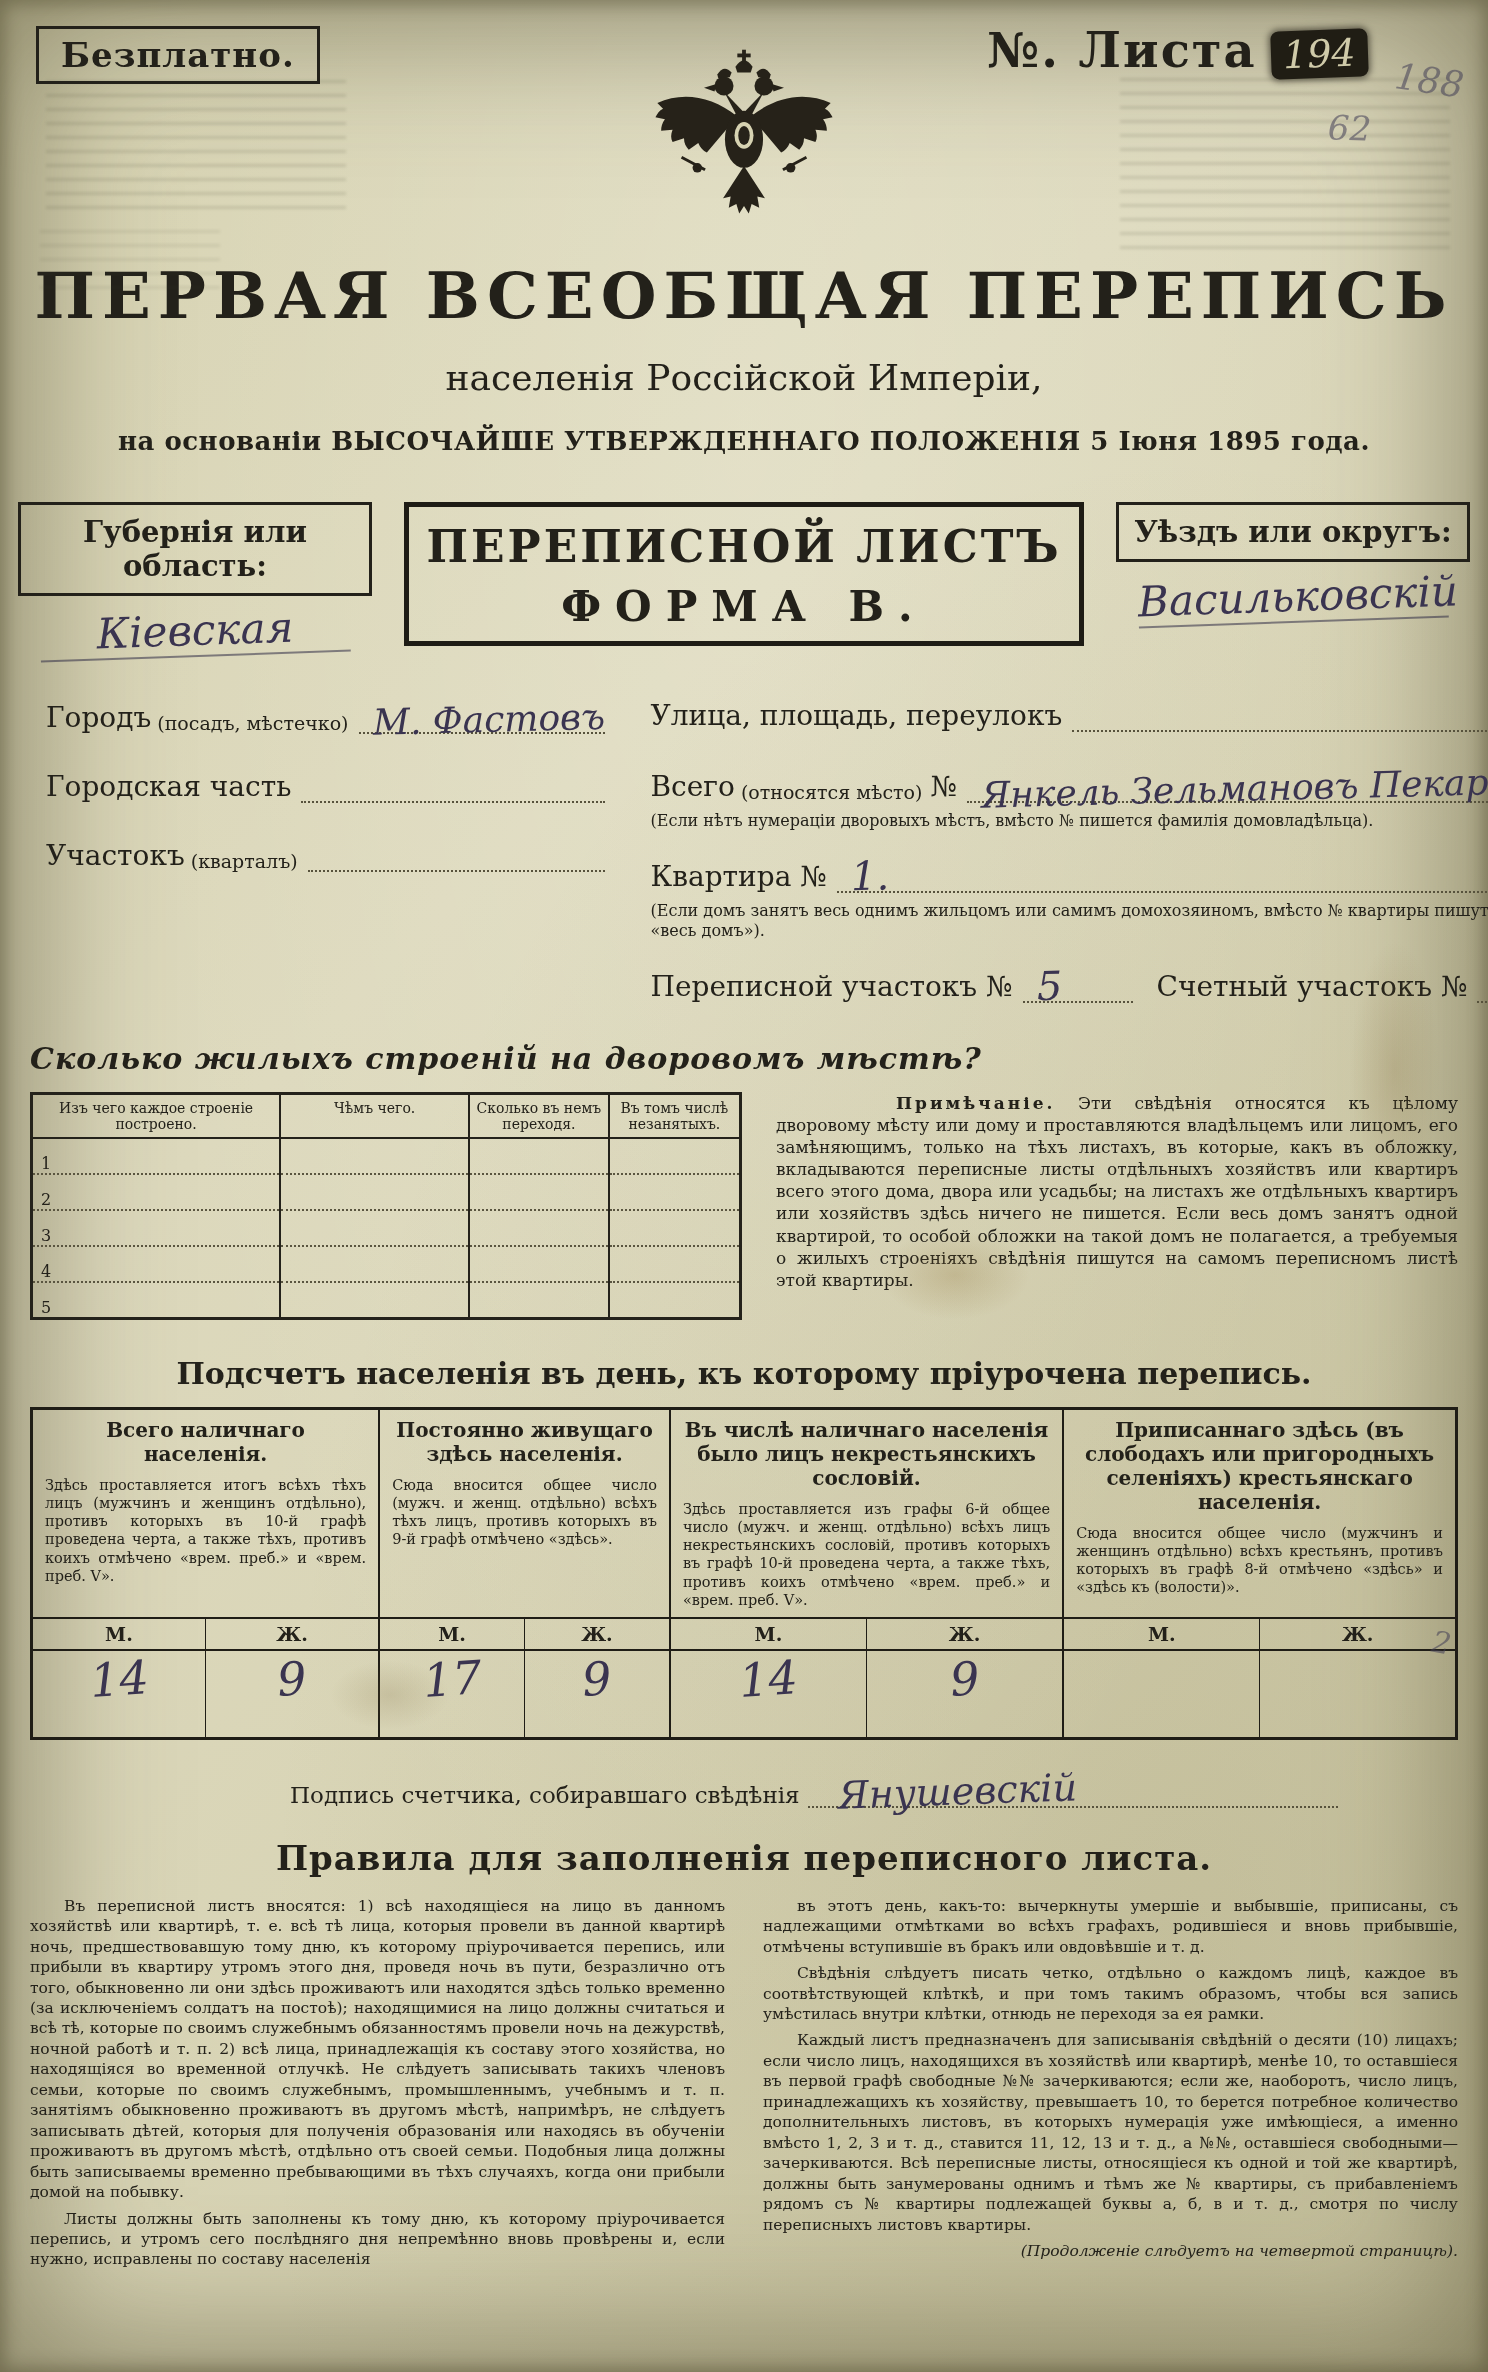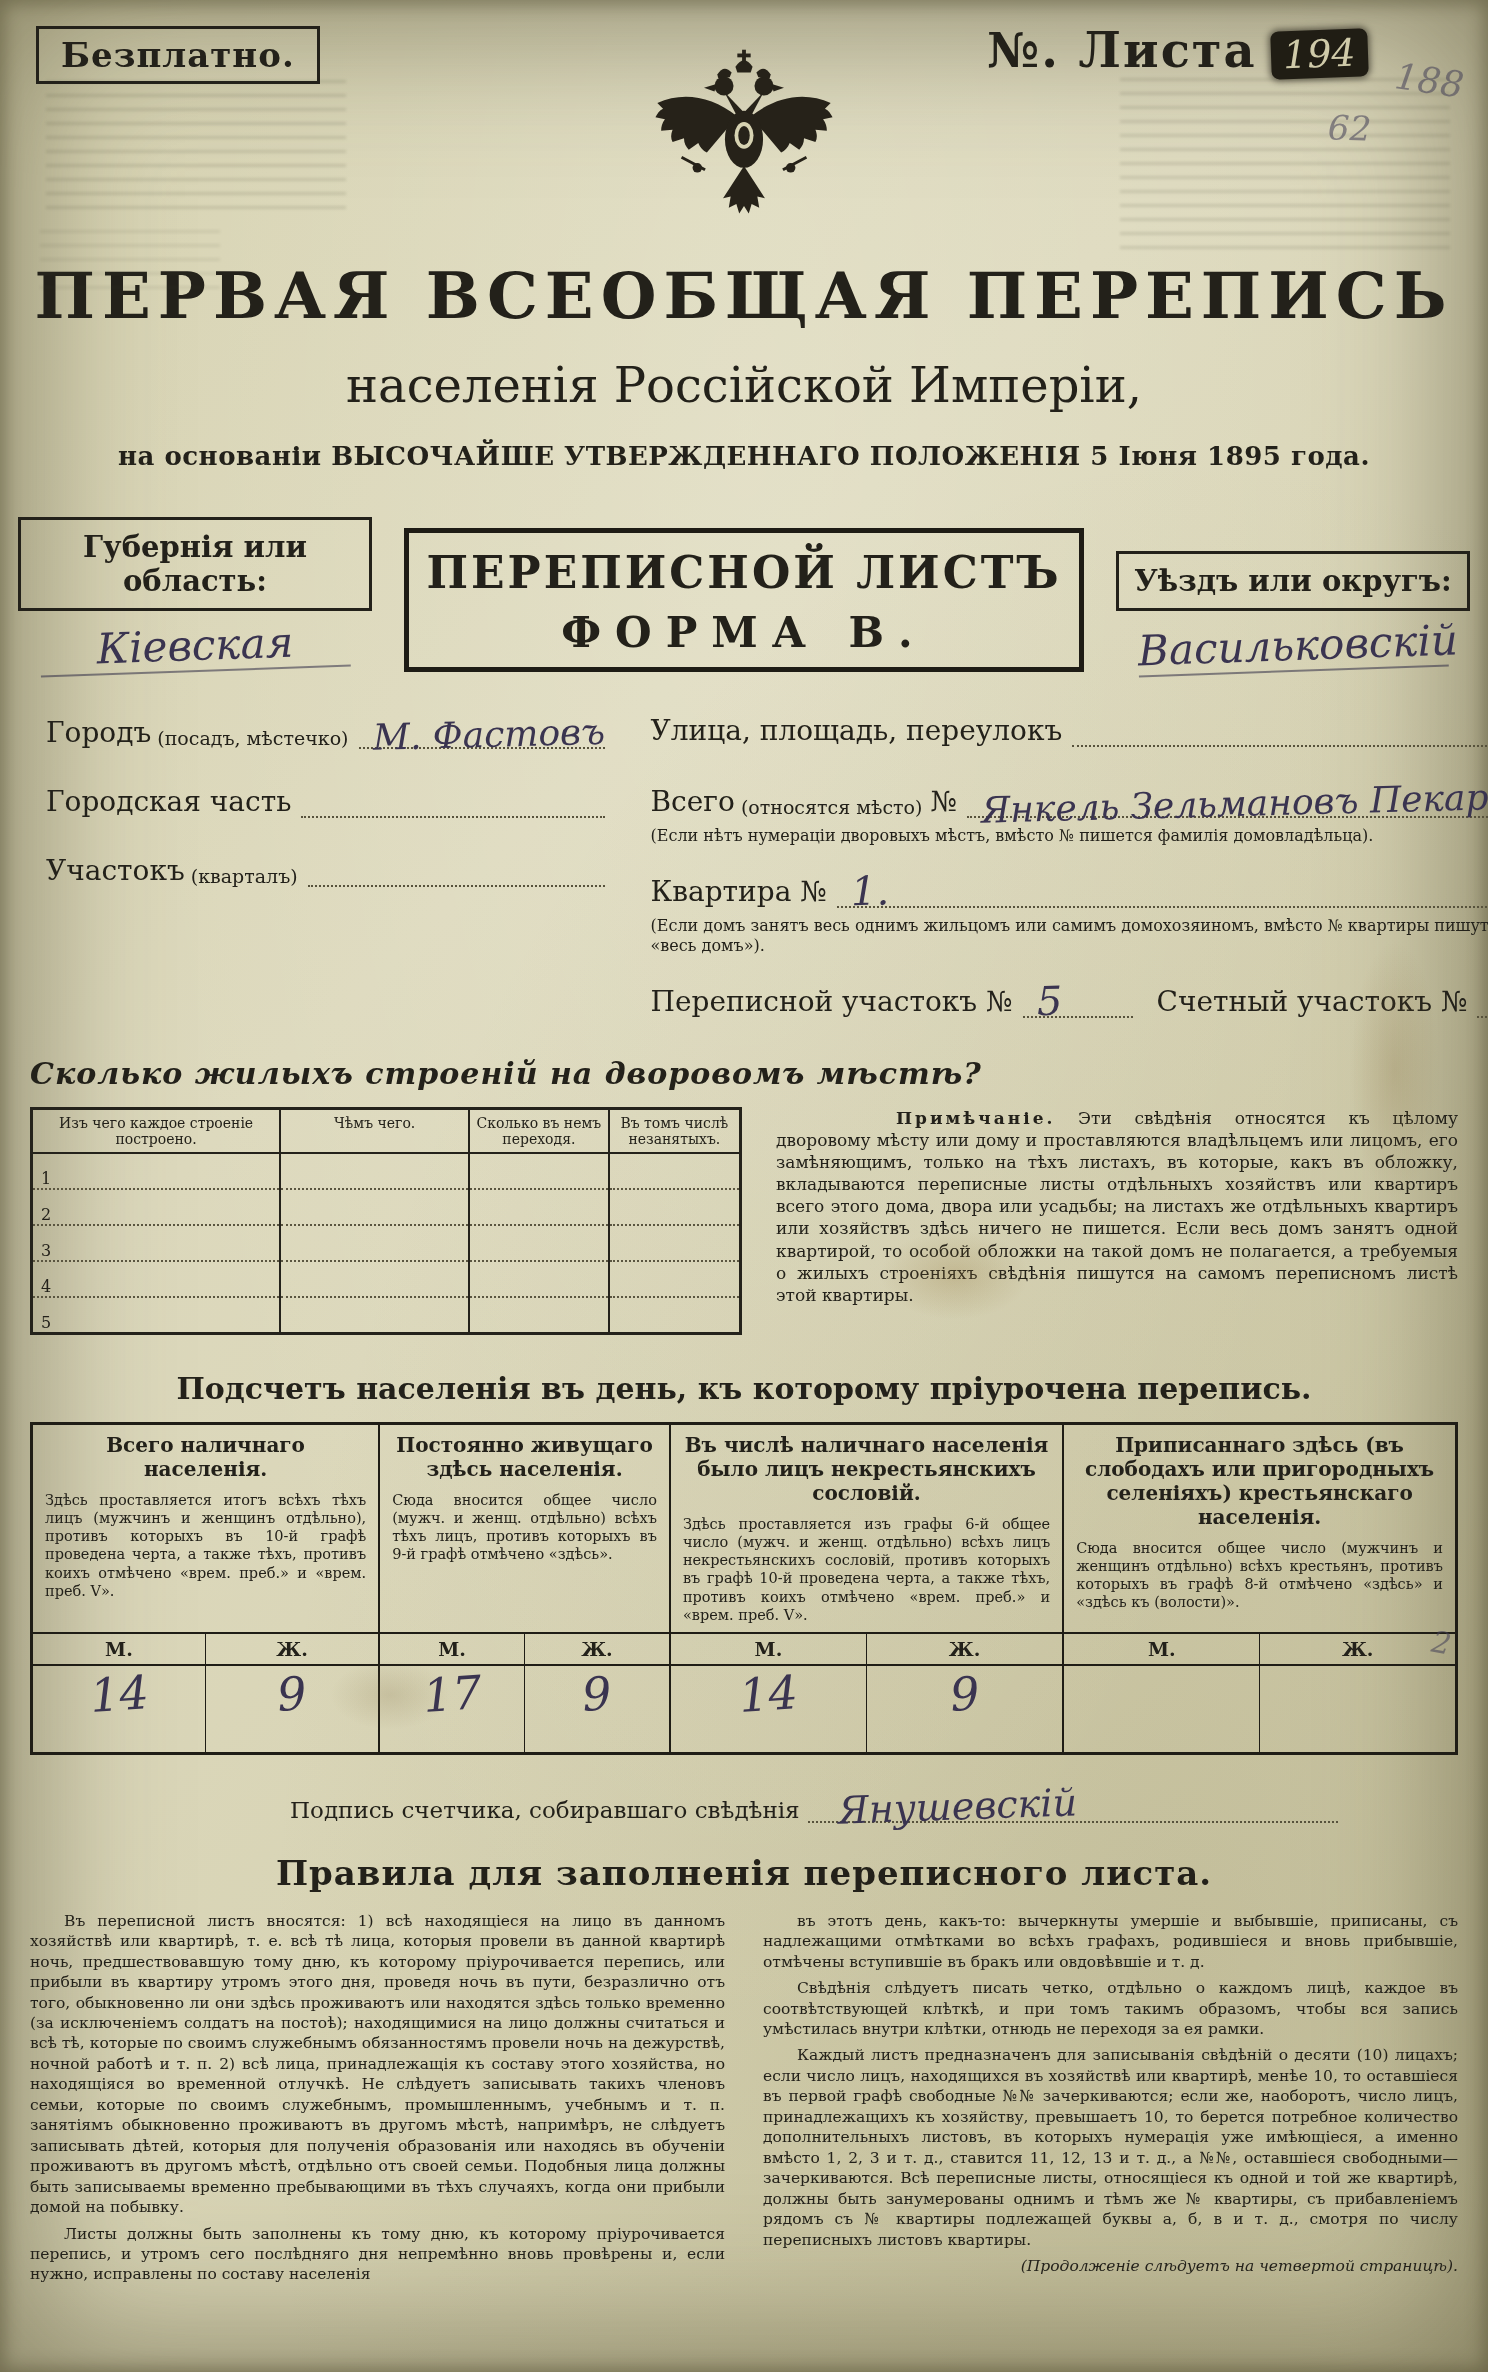--- a/index.html
+++ b/index.html
@@ -36,24 +36,24 @@
   .smudge{display:inline-block;margin:8px 0 0 14px;background:#201d14;border-radius:8px;
     padding:2px 12px;transform:rotate(-2deg);box-shadow:0 0 6px 2px rgba(32,29,20,0.6);}
   .smudge .hw{color:#cfcaa9;font-size:38px;}
   .pencil{font-family:"DejaVu Serif",serif;font-style:italic;color:rgba(66,62,86,0.55);}
   .pencil-a{position:absolute;left:1395px;top:60px;font-size:36px;transform:rotate(8deg);}
   .pencil-b{position:absolute;left:1328px;top:108px;font-size:34px;transform:rotate(2deg);}
   .pencil-c{position:absolute;left:1432px;top:1625px;font-size:30px;transform:rotate(10deg);}
 
   .title-block{text-align:center;}
   .main-title{margin:6px 0 0;font-size:64px;font-weight:bold;letter-spacing:7px;}
-  .sub-title{margin:24px 0 0;font-size:48px;font-weight:normal;}
+  .sub-title{margin:24px 0 0;font-size:36px;font-weight:normal;}
   .basis-line{margin:28px 0 0;font-size:26px;font-weight:bold;letter-spacing:0.5px;}
 
-  .region-row{display:flex;align-items:flex-end;margin:46px 18px 0;gap:32px;}
+  .region-row{display:flex;align-items:flex-start;margin:46px 18px 0;gap:32px;}
   .region-cell{width:354px;}
   .region-box{border:3px solid #23211a;padding:10px 6px;text-align:center;font-size:29px;font-weight:bold;}
   .region-hw{margin:10px 22px 0;border-bottom:2px solid rgba(48,43,70,0.55);text-align:center;transform:rotate(-2deg);}
   .form-box{flex:1;border:5px solid #1e1c15;text-align:center;padding:14px 0 10px;}
   .form-line1{font-size:44px;font-weight:bold;letter-spacing:3px;}
   .form-line2{font-size:42px;font-weight:bold;letter-spacing:14px;margin-top:10px;}
 
   .hw{font-family:"DejaVu Serif",serif;font-style:italic;color:#3a3450;}
   .hw-lg{font-size:42px;}
   .hw-md{font-size:36px;}

